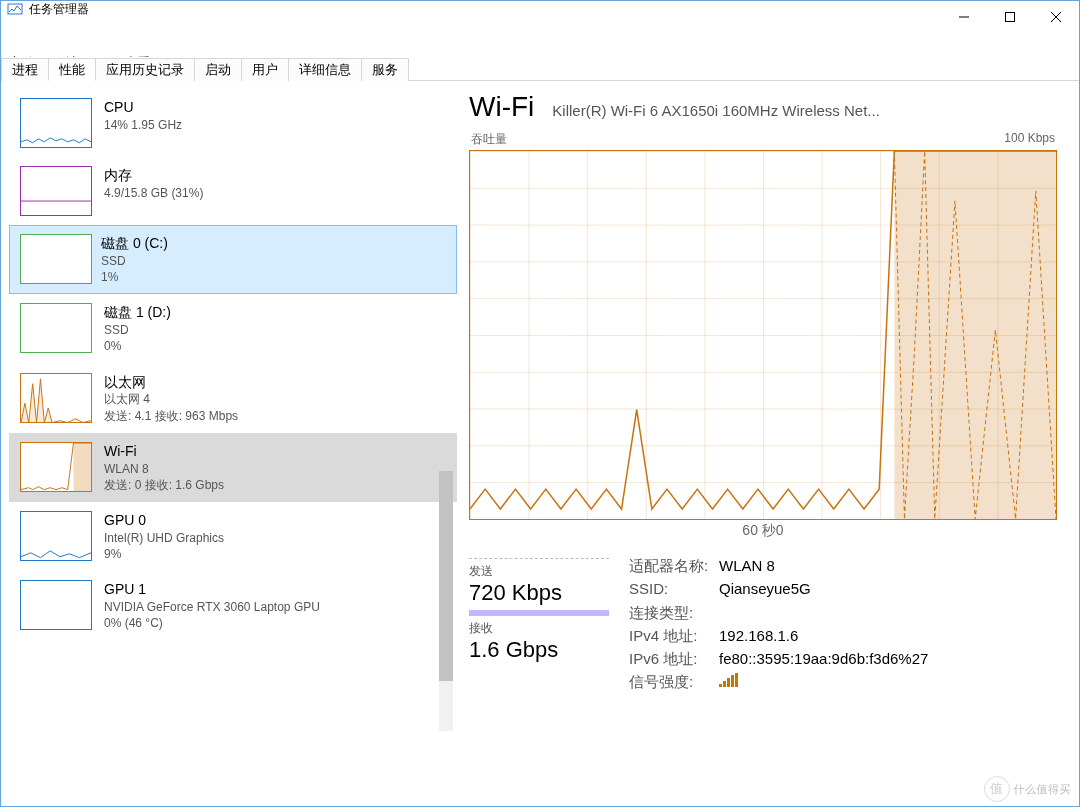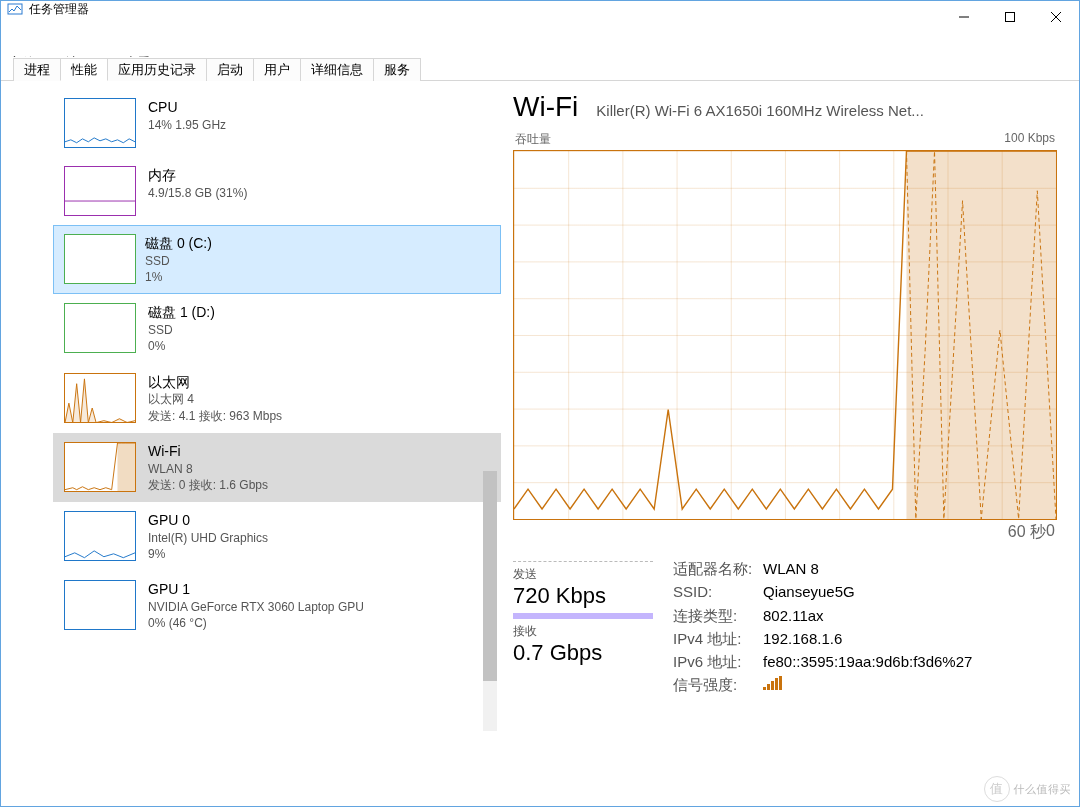--- a/index.html
+++ b/index.html
@@ -8,25 +8,25 @@
   
   .titlebar { height:32px; display:flex; align-items:flex-start; padding-left:6px; }
   .titlebar .icon { width:16px; height:16px; margin-right:6px; display:inline-flex; }
   .titlebar .title { font-size:12px; color:#000; }
   .win-controls { margin-left:auto; display:flex; height:100%; }
   .win-btn { width:46px; display:flex; align-items:center; justify-content:center; font-size:14px; color:#000; }
   
   .menubar { height:24px; display:flex; align-items:center; padding-left:8px; gap:14px; font-size:13px; }
   .menubar span { cursor:default;margin-top:35px; }
   
-  .tabbar { display:flex; border-bottom:1px solid #d6d6d6; padding-left:12px; height:24px; background:#fff; }
+  .tabbar { display:flex; border-bottom:1px solid #d6d6d6; padding-left:0; height:24px; background:#fff; }
   .tab { padding:2px 10px 2px 10px; font-size:13px; border:1px solid #d6d6d6; border-bottom:none; margin-right:-1px; background:#fcfcfc; position:relative; top:1px; }
   .tab.active { background:#fff; border-bottom:1px solid #fff; z-index:2; }
   
-  .body { flex:1; display:flex; overflow:hidden;padding-left:44px; }
+  .body { flex:1; display:flex; overflow:hidden; }
   
   .left { width:456px; padding:8px 0 8px 8px; overflow:hidden; position:relative; }
   .list { display:flex; flex-direction:column; }
   .item { display:flex; padding:8px 10px; gap:12px; border:1px solid transparent; }
   .item.selected { background:#d6ecff; border:1px solid #7cc0f5;gap:9px; }
   .item.highlight { background:#dadada; }
   .thumb { width:72px; height:50px; border:1px solid; position:relative; background:#fff; flex-shrink:0; }
   .thumb.cpu { border-color:#1f77c9; }
   .thumb.mem { border-color:#9b2fae; }
   .thumb.disk { border-color:#4caf50; }
@@ -42,21 +42,21 @@
   .header { display:flex; align-items:baseline; gap:18px; margin-bottom:8px; }
   .header .big { font-size:28px; font-weight:400; }
   .header .adapter { font-size:15px; color:#555; white-space:nowrap; overflow:hidden; text-overflow:ellipsis; flex:1; }
   .chart-labels { display:flex; justify-content:space-between; font-size:12px; color:#666; padding:0 2px 2px 2px;gap:7px; }
   .chart { height:370px; border:1px solid #c9730d; background:#fff; position:relative; }
   .chart .grid { position:absolute; inset:0; background-image:
      linear-gradient(to right, rgba(201,115,13,0.18) 1px, transparent 1px),
      linear-gradient(to bottom, rgba(201,115,13,0.18) 1px, transparent 1px);
      background-size: 10% 10%; }
   .chart svg { position:absolute; inset:0; width:100%; height:100%; }
-  .chart-bottom { display:flex; justify-content:flex-end; font-size:16px; color:#666; padding:2px 2px 0 2px; }
+  .chart-bottom { display:flex; justify-content:center; font-size:14px; color:#666; padding:2px 2px 0 2px; }
   .stats { display:flex; margin-top:14px; gap:20px; align-items:flex-start; }
   .metrics { width:140px; }
   .metric-label { font-size:12px; color:#555; border-top:6px solid #c4b5fd; padding-top:4px; margin-top:4px; }
   .metric-label.dashed { border-top:1px dashed #bbb; }
   .metric-value { font-size:22px; font-weight:400; }
   .details { flex:1; font-size:15px; color:#444; }
   .details .row { display:flex; line-height:1.55; }
   .details .k { width:90px; color:#555; }
   .details .v { flex:1; color:#000; }
   .signal { display:inline-flex; gap:1px; align-items:flex-end; height:14px; }
@@ -239,34 +239,33 @@
       <div class="chart-bottom">
         <span>60 秒</span>
         <span>0</span>
       </div>
 
       <div class="stats">
         <div class="metrics">
           <div class="metric-label dashed">发送</div>
           <div class="metric-value">720 Kbps</div>
           <div class="metric-label">接收</div>
-          <div class="metric-value">0.7 Gbps</div>
+          <div class="metric-value">1.6 Gbps</div>
         </div>
         <div class="details">
           <div class="row">
               <span class="k">适配器名称:</span>
               <span class="v">WLAN 8</span>
             </div>
           <div class="row">
               <span class="k">SSID:</span>
               <span class="v">Qianseyue5G</span>
             </div>
           <div class="row">
               <span class="k">连接类型:</span>
-              <span class="v">802.11ax</span>
             </div>
           <div class="row">
               <span class="k">IPv4 地址:</span>
               <span class="v">192.168.1.6</span>
             </div>
           <div class="row">
               <span class="k">IPv6 地址:</span>
               <span class="v">fe80::3595:19aa:9d6b:f3d6%27</span>
             </div>
           <div class="row">

